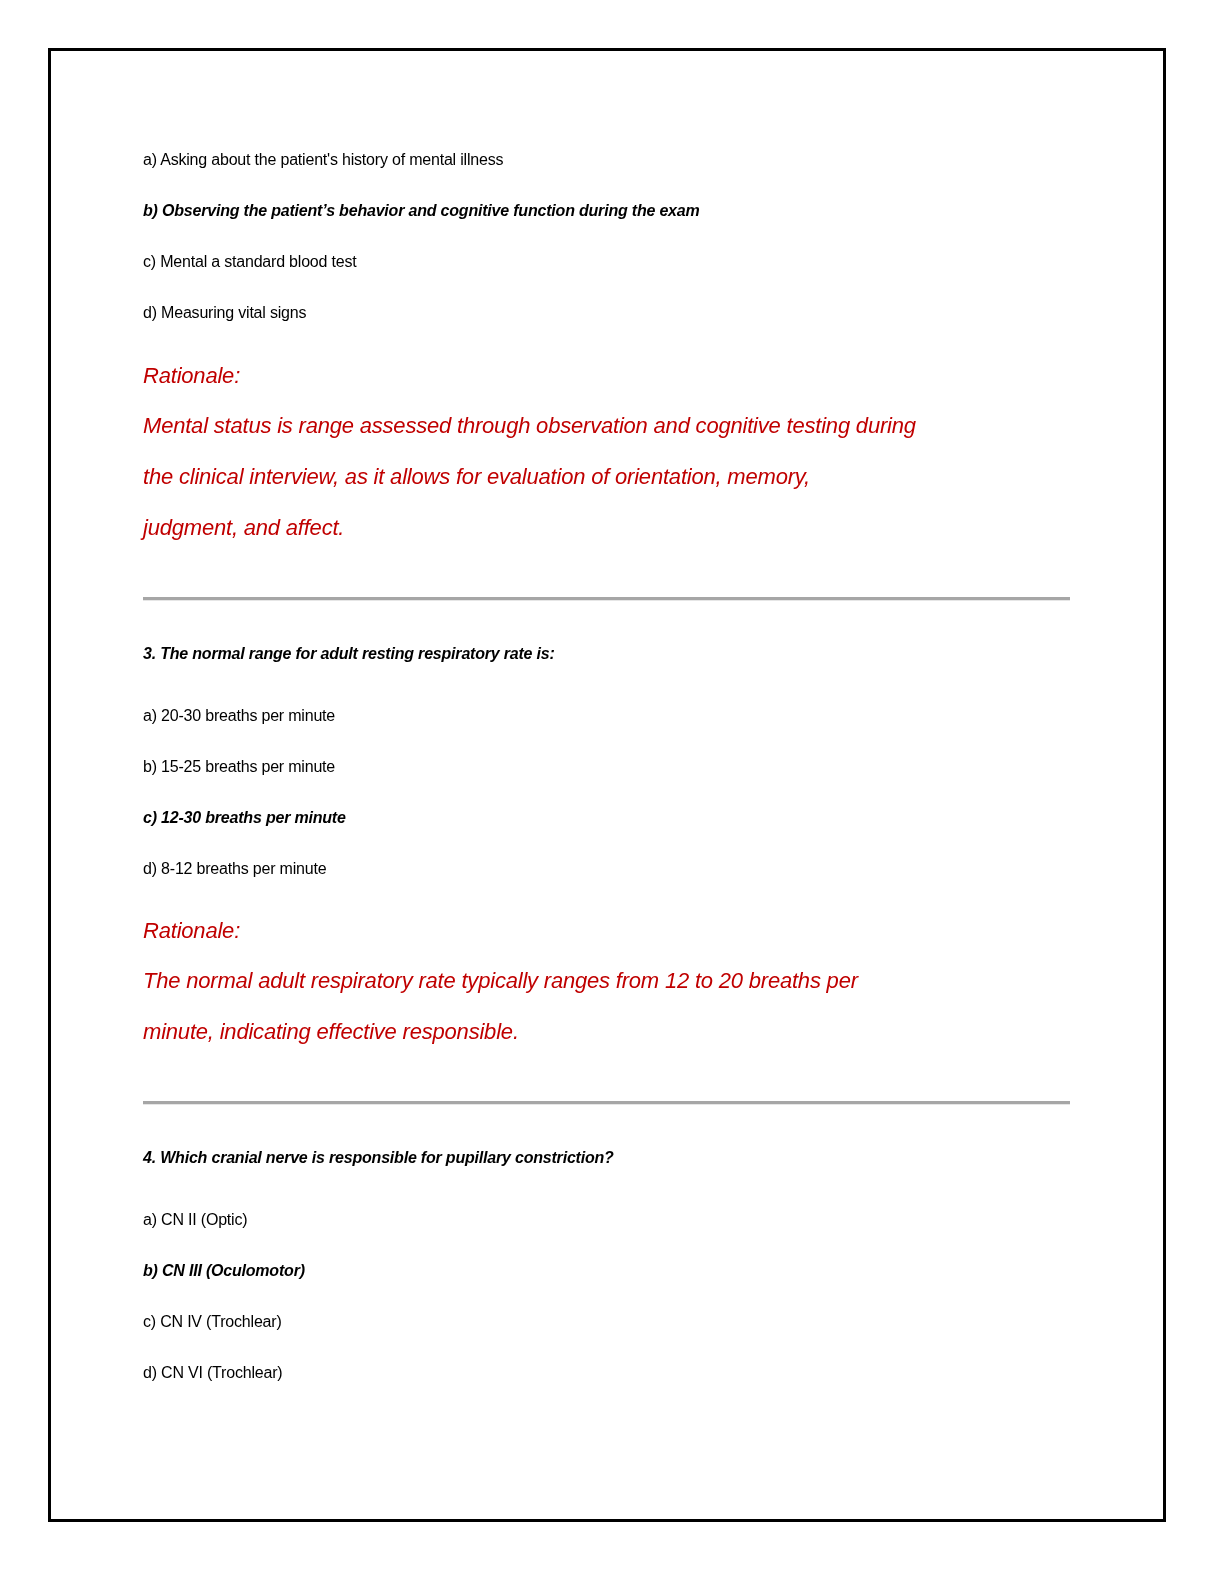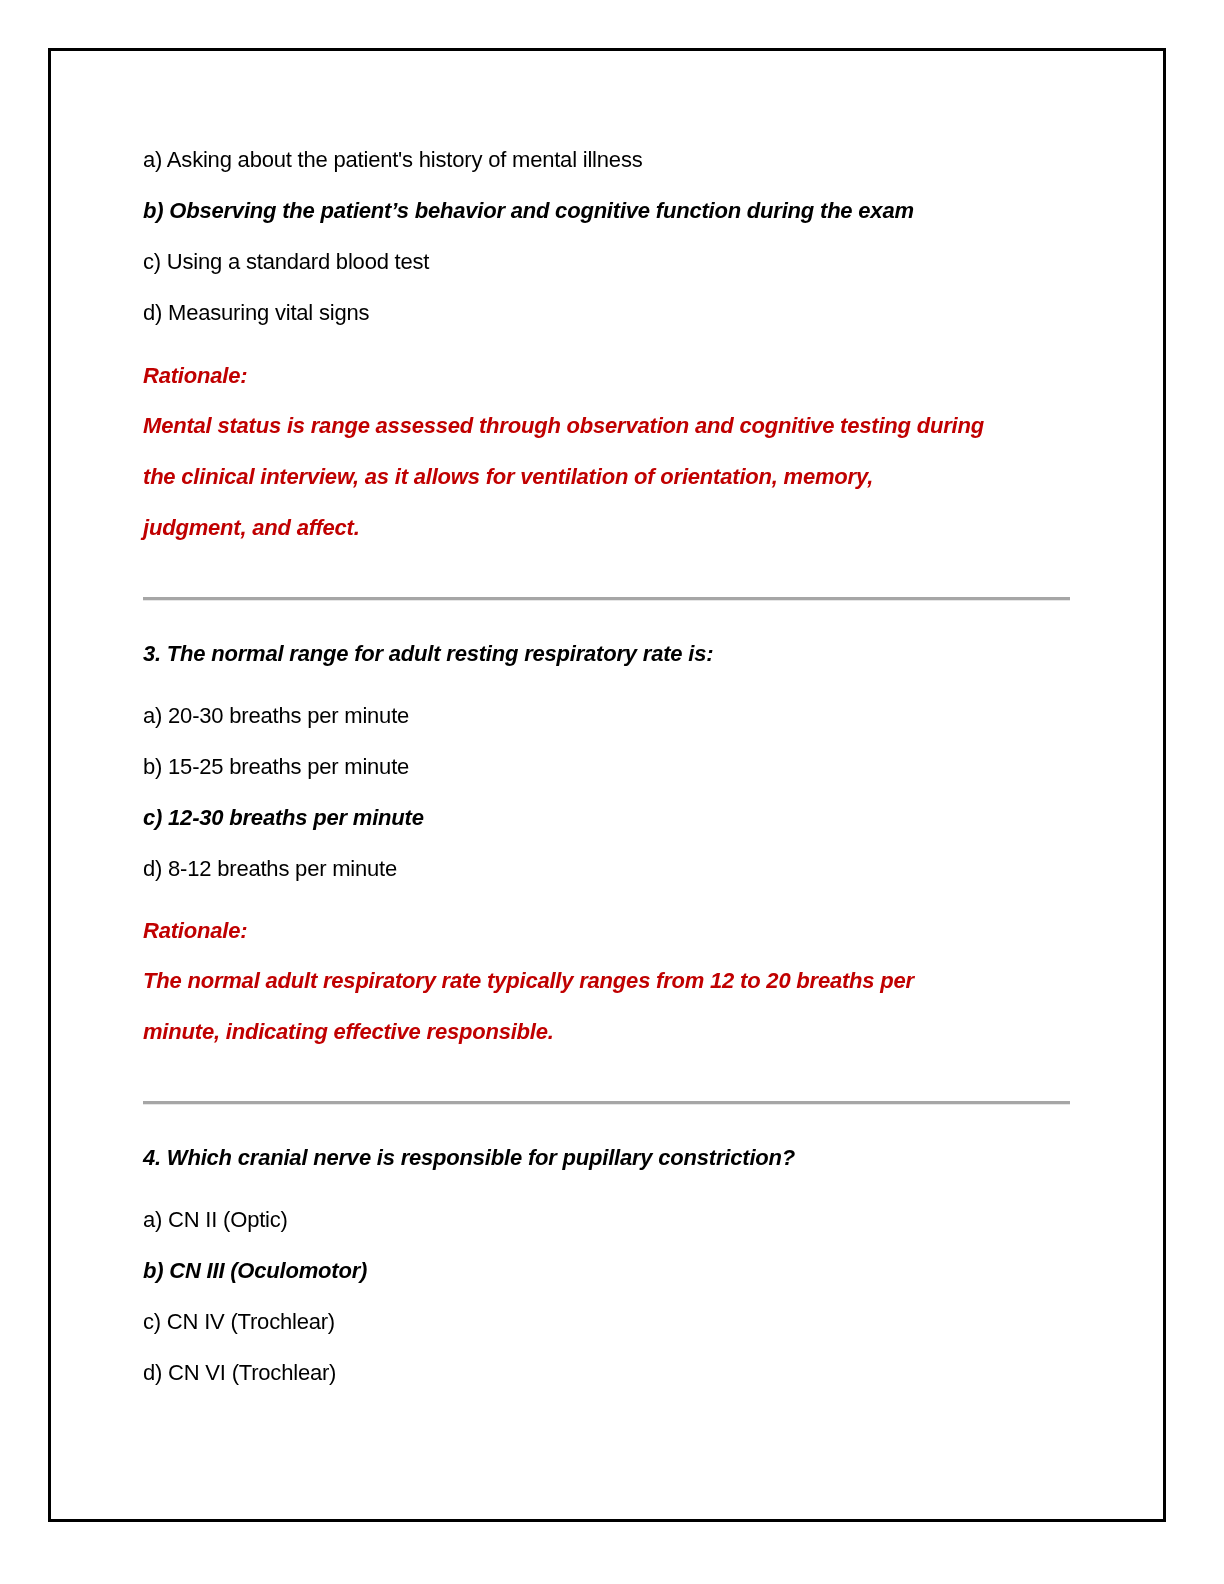--- a/index.html
+++ b/index.html
@@ -27,55 +27,55 @@
     .content {
       position: absolute;
       left: 143px;
       top: 0;
       width: 930px;
     }
     .line {
       position: absolute;
       left: 0;
       white-space: nowrap;
-      font-size: 22px;
+      font-size: 16px;
       line-height: 28px;
       letter-spacing: -0.2px;
     }
     .bold { font-weight: bold; font-style: italic; }
     .rationale {
       color: #c00000;
       font-style: italic;
-      font-weight: bold;
+      font-weight: normal;
       font-size: 22px;
     }
     .divider {
       position: absolute;
       left: 0;
       width: 927px;
       height: 0;
       border-top: 3px solid #a6a6a6;
       border-bottom: 1px solid #e6e6e6;
     }
   </style>
 </head>
 <body>
 
 <div class="page-border"></div>
 
 <div class="content">
 
   <div class="line" style="top:146px">a) Asking about the patient's history of mental illness</div>
   <div class="line bold" style="top:197px">b) Observing the patient’s behavior and cognitive function during the exam</div>
-  <div class="line" style="top:248px">c) Using a standard blood test</div>
+  <div class="line" style="top:248px">c) Mental a standard blood test</div>
   <div class="line" style="top:299px">d) Measuring vital signs</div>
 
   <div class="line rationale" style="top:362px">Rationale:</div>
   <div class="line rationale" style="top:412px">Mental status is range assessed through observation and cognitive testing during</div>
-  <div class="line rationale" style="top:463px">the clinical interview, as it allows for ventilation of orientation, memory,</div>
+  <div class="line rationale" style="top:463px">the clinical interview, as it allows for evaluation of orientation, memory,</div>
   <div class="line rationale" style="top:514px">judgment, and affect.</div>
 
   <div class="divider" style="top:597px"></div>
 
   <div class="line bold" style="top:640px">3. The normal range for adult resting respiratory rate is:</div>
   <div class="line" style="top:702px">a) 20-30 breaths per minute</div>
   <div class="line" style="top:753px">b) 15-25 breaths per minute</div>
   <div class="line bold" style="top:804px">c) 12-30 breaths per minute</div>
   <div class="line" style="top:855px">d) 8-12 breaths per minute</div>
 

